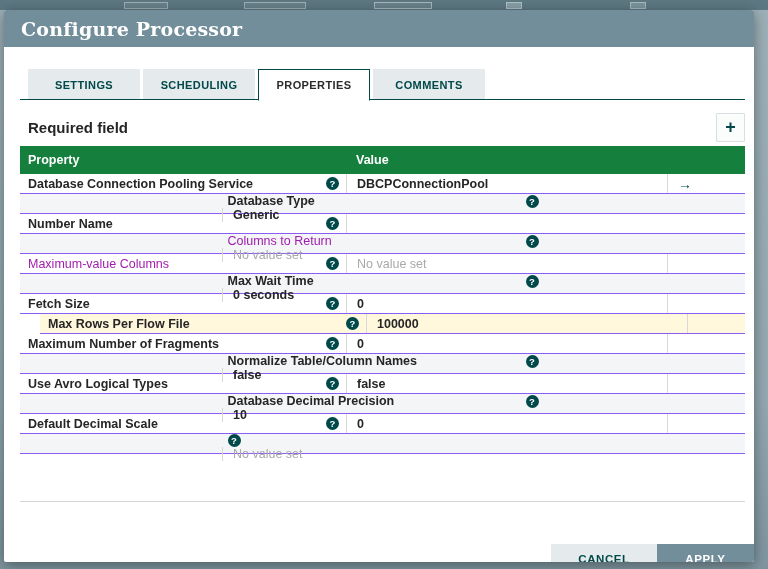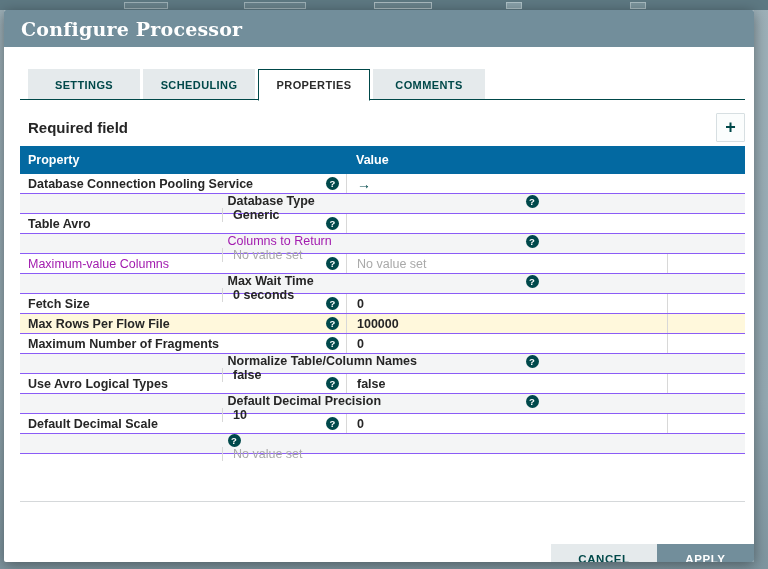--- a/index.html
+++ b/index.html
@@ -62,34 +62,34 @@
   .spacer { flex:1; }
   .add-btn {
     width:29px; height:29px; background:#fbfdfd; border:1px solid #d7dfe2;
     color:#004849; font-size:18px; font-weight:bold; line-height:26px;
     text-align:center; cursor:pointer; border-radius:1px;
   }
 
   
   .ptable { margin-top:4px; width:725px; }
   .thead {
-    display:flex; height:28px; background:#0369a1; color:#ffffff;
+    display:flex; height:28px; background:#15803d; color:#ffffff;
     font-size:12.5px; font-weight:bold; align-items:center;
   }
   .thead .h-prop { width:326px; padding-left:8px; }
   .thead .h-val  { width:321px; padding-left:10px; }
   .thead .h-act  { flex:1; }
   .tbody { height:328px; overflow:hidden; border-bottom:1px solid #d5d8da; }
   .trow {
     display:flex; height:20px; align-items:center;
     border-bottom:1px solid #8b5cf6; background:#ffffff; cursor:pointer;
     font-size:12.5px; color:#262626;
   }
   .trow.alt { background:#f4f5f6;flex-direction:column; }
-  .trow.highlight { background:#fff8dc; }
+  .trow.highlight { background:#fff8dc;margin-left:20px; }
   .cell { height:100%; display:flex; align-items:center; }
   .cell.prop { width:326px; padding:0 7px 0 8px; }
   .pname { flex:1; font-weight:bold; color:#262626; white-space:nowrap; overflow:hidden; }
   .trow.optional .pname { font-weight:normal; color:#a21caf; }
   .help {
     width:13px; height:13px; border-radius:50%; background:#00494b;
     color:#ffffff; font-size:9.5px; font-weight:bold; line-height:13px;
     text-align:center; flex:none; cursor:pointer;
   }
   .cell.val {
@@ -147,39 +147,42 @@
         <div class="h-prop">Property</div>
         <div class="h-val">Value</div>
         <div class="h-act"></div>
       </div>
       <div class="tbody" id="tbody">
           <div class="trow">
     <div class="cell prop">
       <span class="pname">Database Connection Pooling Service</span>
       <span class="help">?</span>
     </div>
+    <div class="cell val">
+      <span class="vtext">DBCPConnectionPool</span>
+    </div>
     <div class="cell act">
       <span class="goto" style="display: inline;">→</span>
     </div>
   </div>
           <div class="trow alt">
     <div class="cell prop">
       <span class="pname">Database Type</span>
       <span class="help">?</span>
     </div>
     <div class="cell val">
       <span class="vtext">Generic</span>
     </div>
     <div class="cell act">
       
     </div>
   </div>
           <div class="trow">
     <div class="cell prop">
-      <span class="pname">Table Avro</span>
+      <span class="pname">Number Name</span>
       <span class="help">?</span>
     </div>
     <div class="cell act">
       
     </div>
   </div>
           <div class="trow alt optional no-value">
     <div class="cell prop">
       <span class="pname">Columns to Return</span>
       <span class="help">?</span>
@@ -270,21 +273,21 @@
     </div>
     <div class="cell val">
       <span class="vtext">false</span>
     </div>
     <div class="cell act">
       
     </div>
   </div>
           <div class="trow alt">
     <div class="cell prop">
-      <span class="pname">Default Decimal Precision</span>
+      <span class="pname">Database Decimal Precision</span>
       <span class="help">?</span>
     </div>
     <div class="cell val">
       <span class="vtext">10</span>
     </div>
     <div class="cell act">
       
     </div>
   </div>
           <div class="trow">

